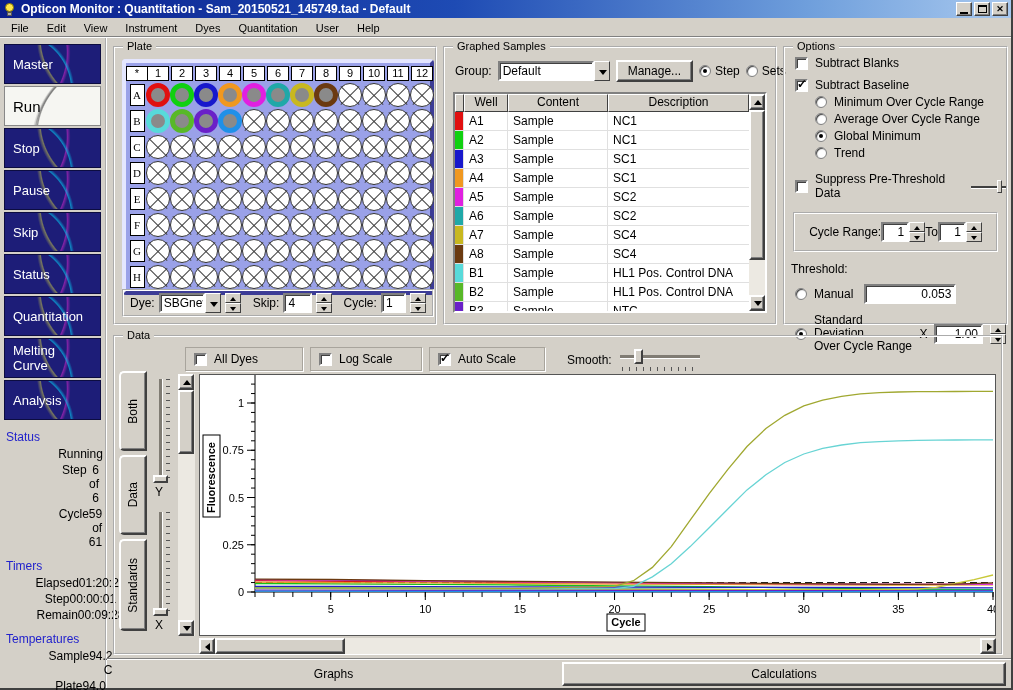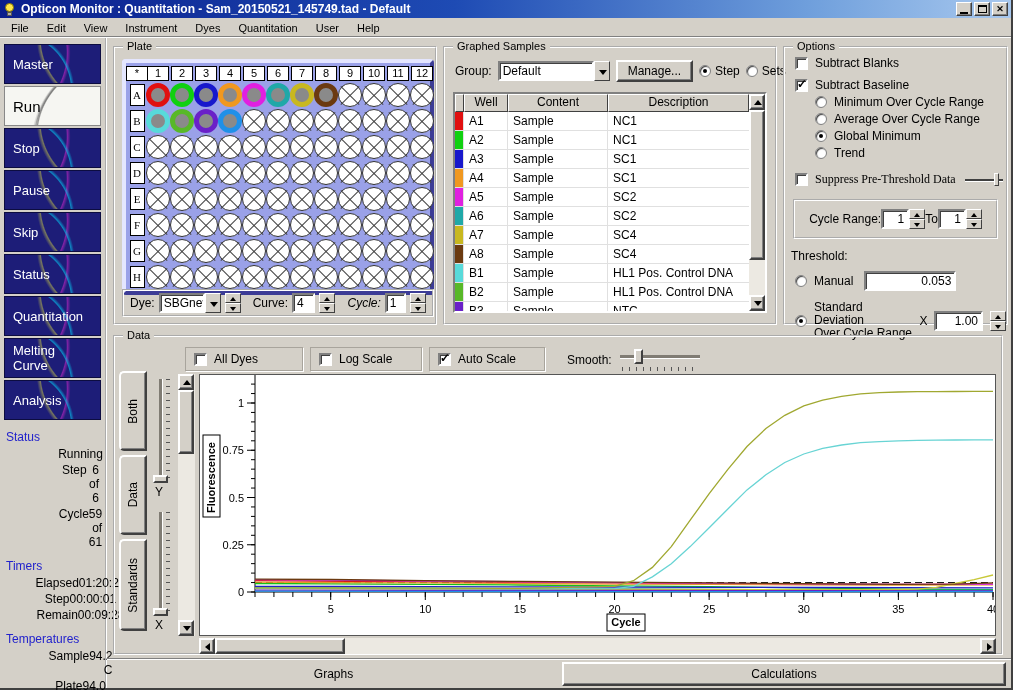--- a/index.html
+++ b/index.html
@@ -359,27 +359,27 @@
     <div class="dye-row">
       <span style="font-size:12px;">Dye:</span>
       <div class="combo">
         <div class="field" style="width:46px; overflow:hidden; white-space:nowrap;">SBGnew</div>
         <div class="drop-btn"></div>
       </div>
       <div class="spinner">
           <div class="spin up"></div>
           <div class="spin dn"></div>
         </div>
-      <span style="font-size:12px; margin-left:8px;">Curve:</span>
+      <span style="font-size:12px; margin-left:8px;">Skip:</span>
       <div class="field" style="width:34px;">4</div>
       <div class="spinner">
           <div class="spin up"></div>
           <div class="spin dn"></div>
         </div>
-      <span style="font-size:12px; margin-left:8px;font-style:italic;">Cycle:</span>
+      <span style="font-size:12px; margin-left:8px;">Cycle:</span>
       <div class="field" style="width:30px;">1</div>
       <div class="spinner">
           <div class="spin up"></div>
           <div class="spin dn"></div>
         </div>
     </div>
   </div>
 
   <div class="group" style="left:443px; top:46px; width:334px; height:279px;">
     <span class="legend">Graphed Samples</span>
@@ -505,21 +505,21 @@
         </div>
         <div class="opt-item">
           <div class="radio checked"></div>
           <span>Global Minimum</span>
         </div>
         <div class="opt-item">
           <div class="radio"></div>
           <span>Trend</span>
         </div>
       </div>
-    <div class="opt-item" style="margin-top:12px;font-family:Liberation Serif, serif;">
+    <div class="opt-item" style="margin-top:12px;">
       <div class="checkbox"></div>
       <span>Suppress Pre-Threshold Data</span>
       <div class="mini-slider">
           <div class="track"></div>
           <div class="thumb"></div>
         </div>
     </div>
     <div class="cyc-box">
       <span>Cycle Range:</span>
       <div class="field num" style="width:28px;">1</div>

